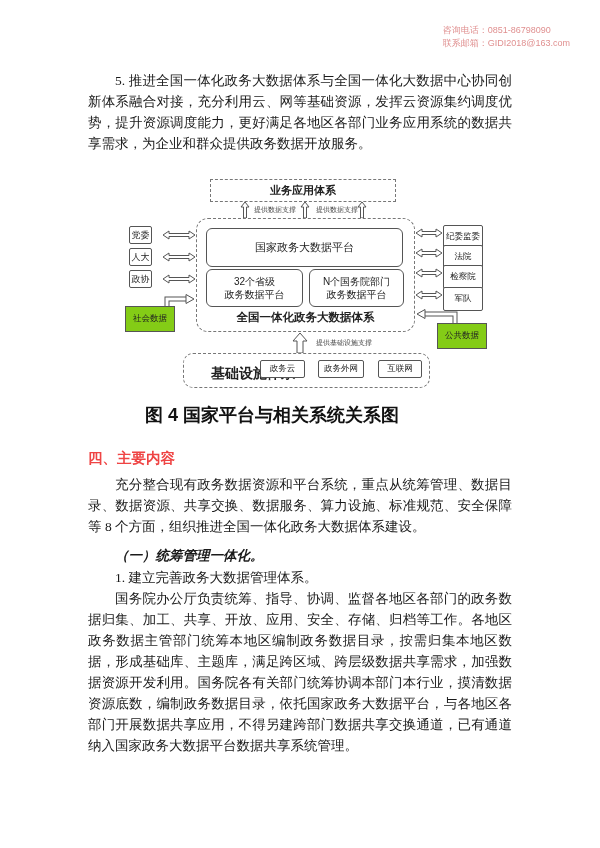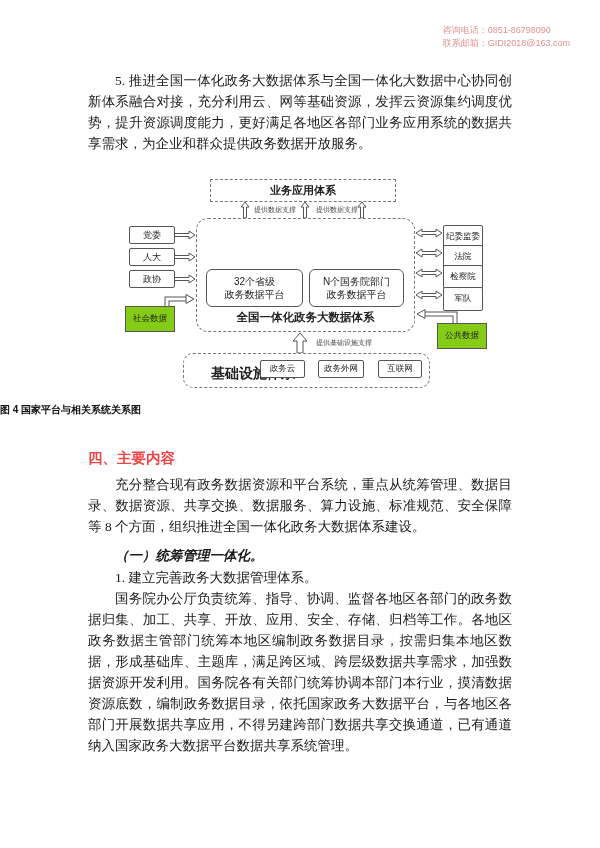--- a/index.html
+++ b/index.html
@@ -26,22 +26,22 @@
   .hdr-contact{
     position:absolute;right:30px;top:24px;text-align:left;
     font-family:"Liberation Sans",sans-serif;font-size:9px;line-height:13px;color:#e09090;
   }
   
   .para{
     position:absolute;left:88px;width:424px;
     font-size:13.5px;line-height:21px;text-align:justify;text-indent:2em;
   }
   .caption{
-    position:absolute;left:0;width:544px;
-    font-family:"Liberation Sans",sans-serif;font-weight:bold;font-size:10px;color:#111;
+    position:absolute;left:0;width:544px;text-align:center;
+    font-family:"Liberation Sans",sans-serif;font-weight:bold;font-size:18px;color:#111;
   }
   .heading{
     position:absolute;left:88px;width:424px;
     font-family:"Liberation Sans",sans-serif;font-weight:bold;font-size:14.5px;color:#ef4444;
   }
   .subheading{
     position:absolute;left:88px;width:424px;text-indent:2em;
     font-style:italic;font-weight:600;font-size:13.5px;line-height:21px;
   }
   .pagenum{
@@ -54,21 +54,21 @@
   .diagram .abs{position:absolute;box-sizing:border-box;}
   .dashedbox{border:1px dashed #777;background:#fff;}
   .solidbox{border:1px solid #555;background:#fff;}
   .cc{display:flex;align-items:center;justify-content:center;text-align:center;}
   .top-box{left:122px;top:4px;width:186px;height:23px;font-weight:bold;font-size:11px;}
   .main-box{left:108px;top:43px;width:219px;height:114px;border-radius:12px;}
   .nat-box{left:118px;top:53px;width:197px;height:39px;border-radius:6px;font-size:11px;}
   .prov-box{left:118px;top:94px;width:97px;height:38px;border-radius:6px;font-size:10px;line-height:13px;white-space:pre-line;}
   .min-box{left:221px;top:94px;width:95px;height:38px;border-radius:6px;font-size:10px;line-height:13px;white-space:pre-line;}
   .sys-label{left:108px;top:135px;width:219px;text-align:center;font-weight:bold;font-size:11.5px;}
-  .lorg{left:41px;width:46px;height:18px;border-radius:2px;font-size:9px;}
+  .lorg{left:41px;width:23px;height:18px;border-radius:2px;font-size:9px;}
   .rorg{left:355px;width:40px;height:24px;border-radius:2px;font-size:8.5px;}
   .support-label{font-size:7px;color:#444;}
   .infra-box{left:95px;top:178px;width:247px;height:35px;border-radius:10px;}
   .infra-label{left:110px;top:190px;font-weight:bold;font-size:14px;margin-left:13px;}
   .infra-item{top:185px;height:18px;border-radius:2px;font-size:8.5px;}
   .stack{border:1px solid #555;background:#84cc16;font-size:8.5px;}
   .stack::before{content:"";position:absolute;left:3px;top:-3px;right:-3px;bottom:3px;border:1px solid #555;background:#fff;z-index:-1;}
   .stack::after{content:"";position:absolute;left:6px;top:-6px;right:-6px;bottom:6px;border:1px solid #555;background:#fff;z-index:-2;}
   .arrow-layer{position:absolute;left:0;top:0;}
 </style>
@@ -116,20 +116,21 @@
         <path d="M367,150 L367,139 L336,139" fill="none" stroke="#fff" stroke-width="3"></path>
         <path d="M329,139 L337,134.5 L337,143.5 Z" fill="#fff" stroke="#555" stroke-width="1"></path>
       </g>
     </svg>
 
     <div class="abs dashedbox cc top-box">业务应用体系</div>
     <div class="abs support-label" style="left:166px;top:30px">提供数据支撑</div>
     <div class="abs support-label" style="left:228px;top:30px">提供数据支撑</div>
 
     <div class="abs dashedbox main-box"></div>
+    <div class="abs solidbox cc nat-box">国家政务大数据平台</div>
     <div class="abs solidbox cc prov-box">32个省级
 政务数据平台</div>
     <div class="abs solidbox cc min-box">N个国务院部门
 政务数据平台</div>
     <div class="abs sys-label">全国一体化政务大数据体系</div>
 
     <div class="abs solidbox cc lorg" style="top:51px">党委</div>
     <div class="abs solidbox cc lorg" style="top:73px">人大</div>
     <div class="abs solidbox cc lorg" style="top:95px">政协</div>
     <div class="abs stack cc" style="left:37px;top:131px;width:50px;height:26px">社会数据</div>

